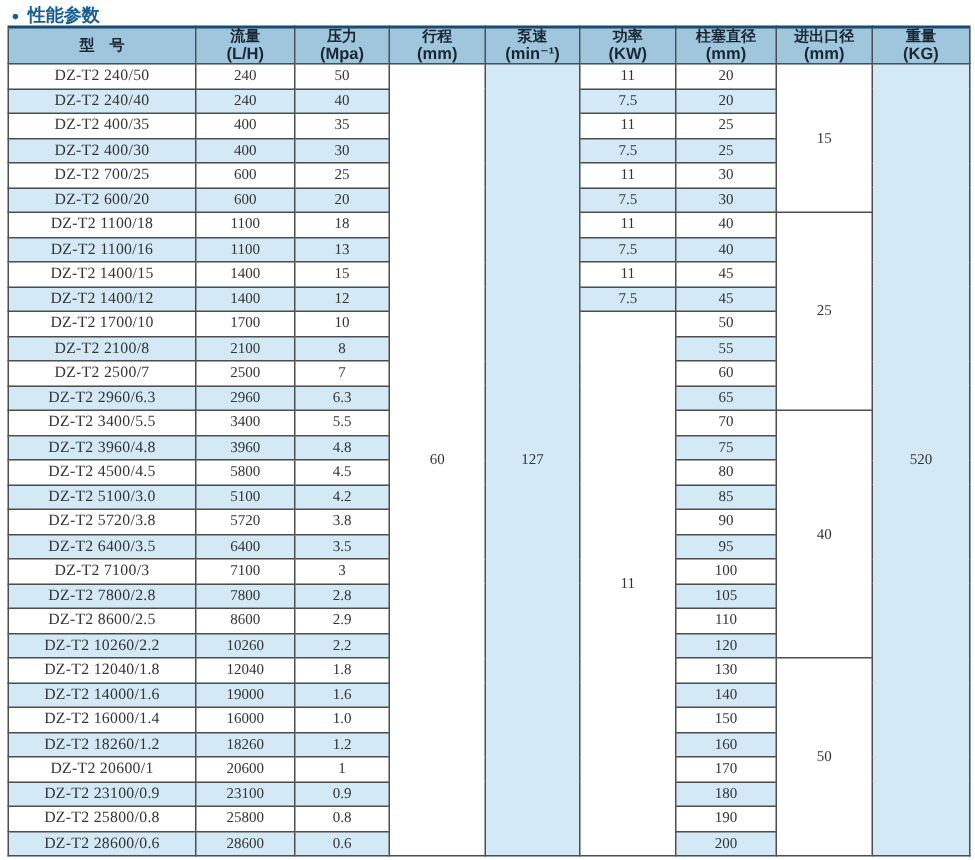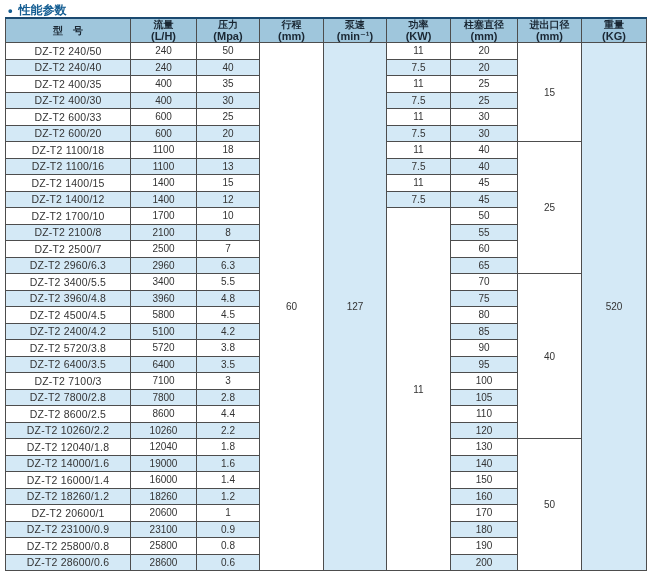--- a/index.html
+++ b/index.html
@@ -55,21 +55,21 @@
     padding: 0;
   }
   thead tr { height: 16px; }
   th {
     background: var(--header-bg);
     color: var(--header-text);
     font-weight: bold;
   }
   th .h1 { font-size: 10px; line-height: 12px; }
   th .h2 { font-size: 11px; line-height: 11px; }
-  tbody tr { height: 16.3px; }
+  tbody tr { height: 16.3px; font-family: Liberation Serif, serif; }
   td {
     font-size: 10px;
     color: var(--cell-text);
   }
   td.model { font-size: 10.5px; letter-spacing: 0.2px; }
   td.w  { background: var(--row-bg); }
   td.b  { background: var(--row-alt-bg); }
   td.mw { background: var(--row-bg); }
   td.mb { background: var(--row-alt-bg); margin-left: 28px; }
 </style>
@@ -160,21 +160,21 @@
           <td class="w">25</td>
         </tr>
         <tr>
           <td class="model b">DZ-T2 400/30</td>
           <td class="b">400</td>
           <td class="b">30</td>
           <td class="b">7.5</td>
           <td class="b">25</td>
         </tr>
         <tr>
-          <td class="model w">DZ-T2 600/33</td>
+          <td class="model w">DZ-T2 700/25</td>
           <td class="w">600</td>
           <td class="w">25</td>
           <td class="w">11</td>
           <td class="w">30</td>
         </tr>
         <tr>
           <td class="model b">DZ-T2 600/20</td>
           <td class="b">600</td>
           <td class="b">20</td>
           <td class="b">7.5</td>
@@ -247,21 +247,21 @@
           <td class="b">4.8</td>
           <td class="b">75</td>
         </tr>
         <tr>
           <td class="model w">DZ-T2 4500/4.5</td>
           <td class="w">5800</td>
           <td class="w">4.5</td>
           <td class="w">80</td>
         </tr>
         <tr>
-          <td class="model b">DZ-T2 2400/4.2</td>
+          <td class="model b">DZ-T2 5100/3.0</td>
           <td class="b">5100</td>
           <td class="b">4.2</td>
           <td class="b">85</td>
         </tr>
         <tr>
           <td class="model w">DZ-T2 5720/3.8</td>
           <td class="w">5720</td>
           <td class="w">3.8</td>
           <td class="w">90</td>
         </tr>
@@ -279,21 +279,21 @@
         </tr>
         <tr>
           <td class="model b">DZ-T2 7800/2.8</td>
           <td class="b">7800</td>
           <td class="b">2.8</td>
           <td class="b">105</td>
         </tr>
         <tr>
           <td class="model w">DZ-T2 8600/2.5</td>
           <td class="w">8600</td>
-          <td class="w">4.4</td>
+          <td class="w">2.9</td>
           <td class="w">110</td>
         </tr>
         <tr>
           <td class="model b">DZ-T2 10260/2.2</td>
           <td class="b">10260</td>
           <td class="b">2.2</td>
           <td class="b">120</td>
         </tr>
         <tr>
           <td class="model w">DZ-T2 12040/1.8</td>
@@ -304,21 +304,21 @@
         </tr>
         <tr>
           <td class="model b">DZ-T2 14000/1.6</td>
           <td class="b">19000</td>
           <td class="b">1.6</td>
           <td class="b">140</td>
         </tr>
         <tr>
           <td class="model w">DZ-T2 16000/1.4</td>
           <td class="w">16000</td>
-          <td class="w">1.4</td>
+          <td class="w">1.0</td>
           <td class="w">150</td>
         </tr>
         <tr>
           <td class="model b">DZ-T2 18260/1.2</td>
           <td class="b">18260</td>
           <td class="b">1.2</td>
           <td class="b">160</td>
         </tr>
         <tr>
           <td class="model w">DZ-T2 20600/1</td>

